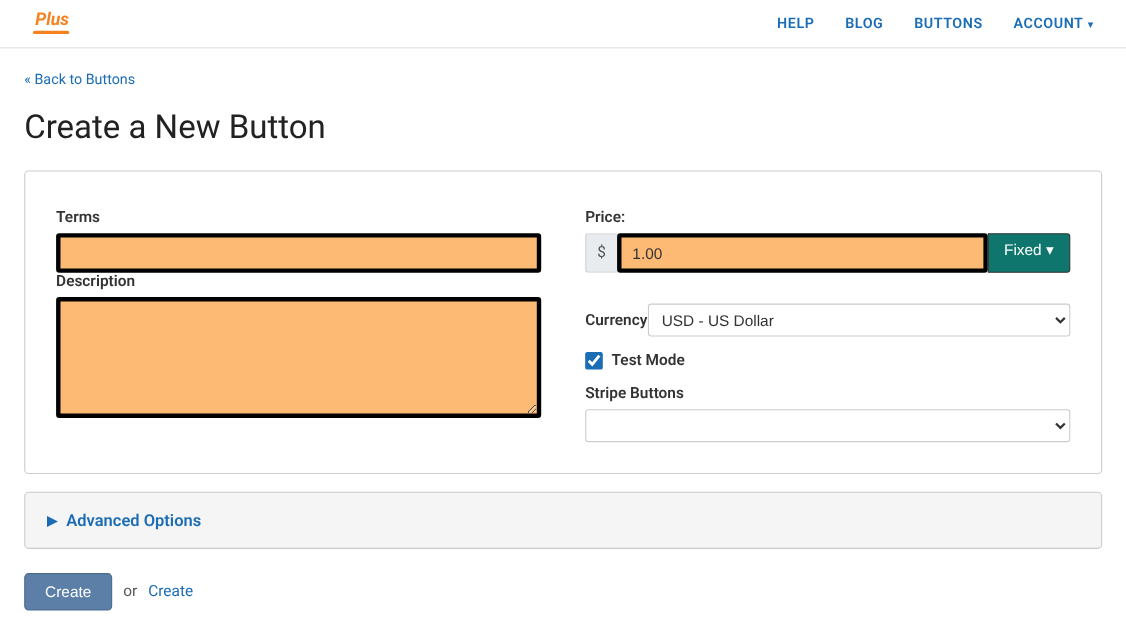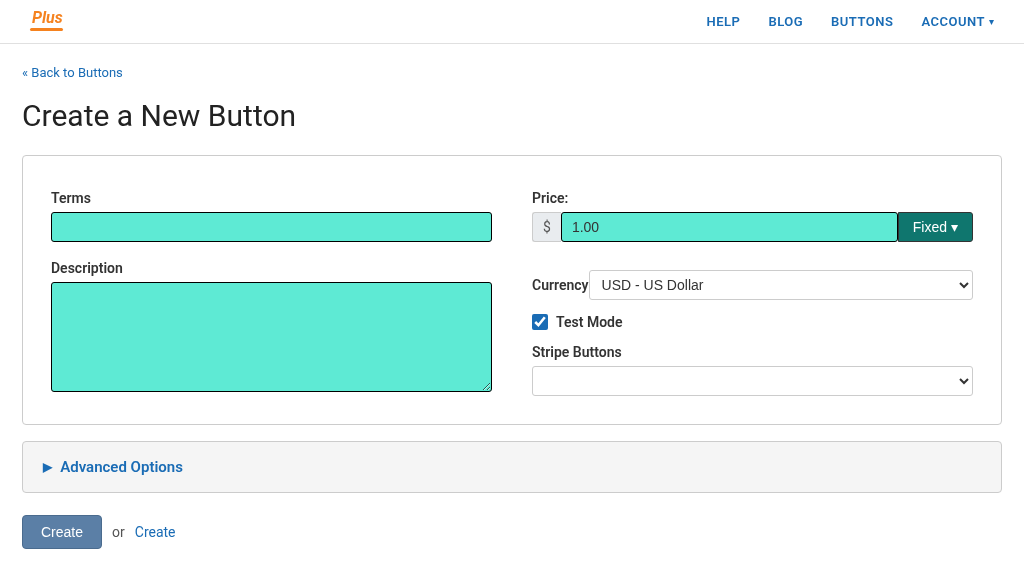--- a/index.html
+++ b/index.html
@@ -108,26 +108,26 @@
     .field-label {
       display: block;
       font-size: 14px;
       font-weight: 600;
       color: #333;
       margin-bottom: 6px;
     }
 
     input[type="text"], textarea {
       width: 100%;
-      border: 1px solid #000000;
+      border: 4px solid #000000;
       border-radius: 3px;
       padding: 6px 10px;
       font-size: 14px;
       color: #333;
-      background: #5eead4;
+      background: #fdba74;
       outline: none;
     }
 
     textarea {
       resize: vertical;
       height: 110px;
     }
 
     
     .price-label-row {
@@ -299,21 +299,21 @@
   <h1>Create a New Button</h1>
 
   
   <div class="form-card">
     <div class="form-row">
 
       <div class="form-col-left">
         <label class="field-label">Terms</label>
         <input type="text" placeholder="" style="">
 
-        <div style="margin-top:18px;">
+        <div style="">
           <label class="field-label">Description</label>
           <textarea style=""></textarea>
         </div>
       </div>
 
       <div class="form-col-right">
         <div class="price-label-row">
           <label class="field-label">Price:</label>
         </div>
         <div class="price-input-wrap">

